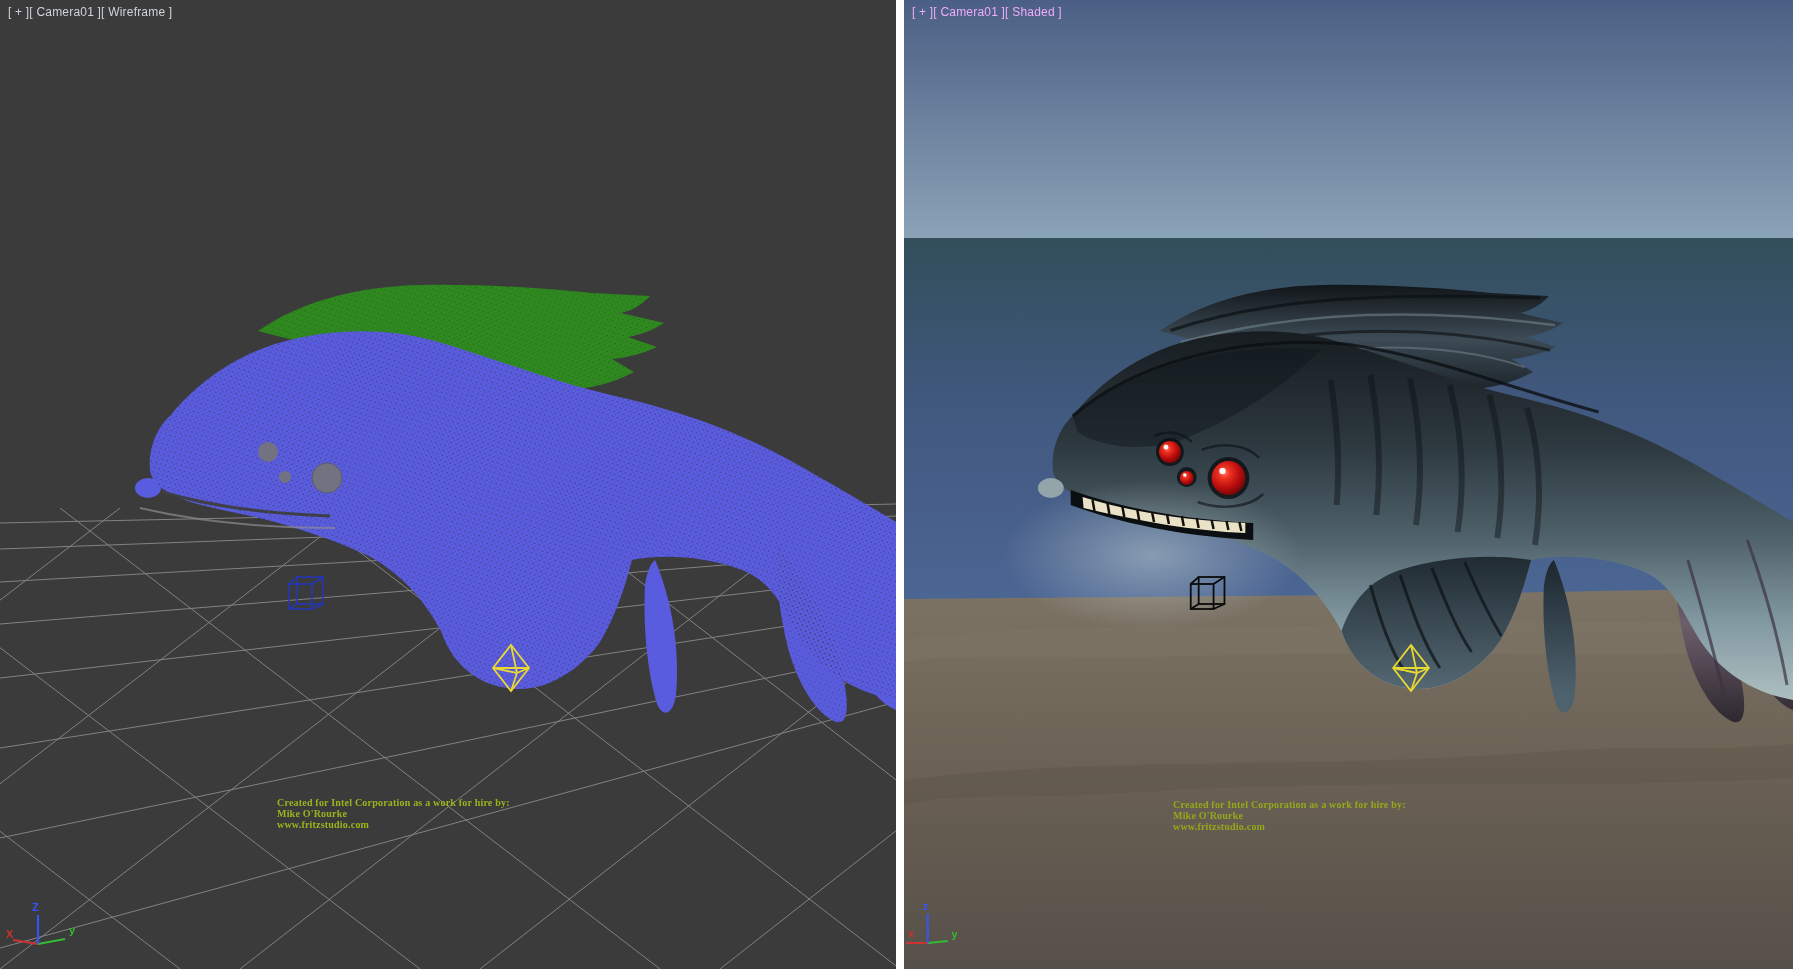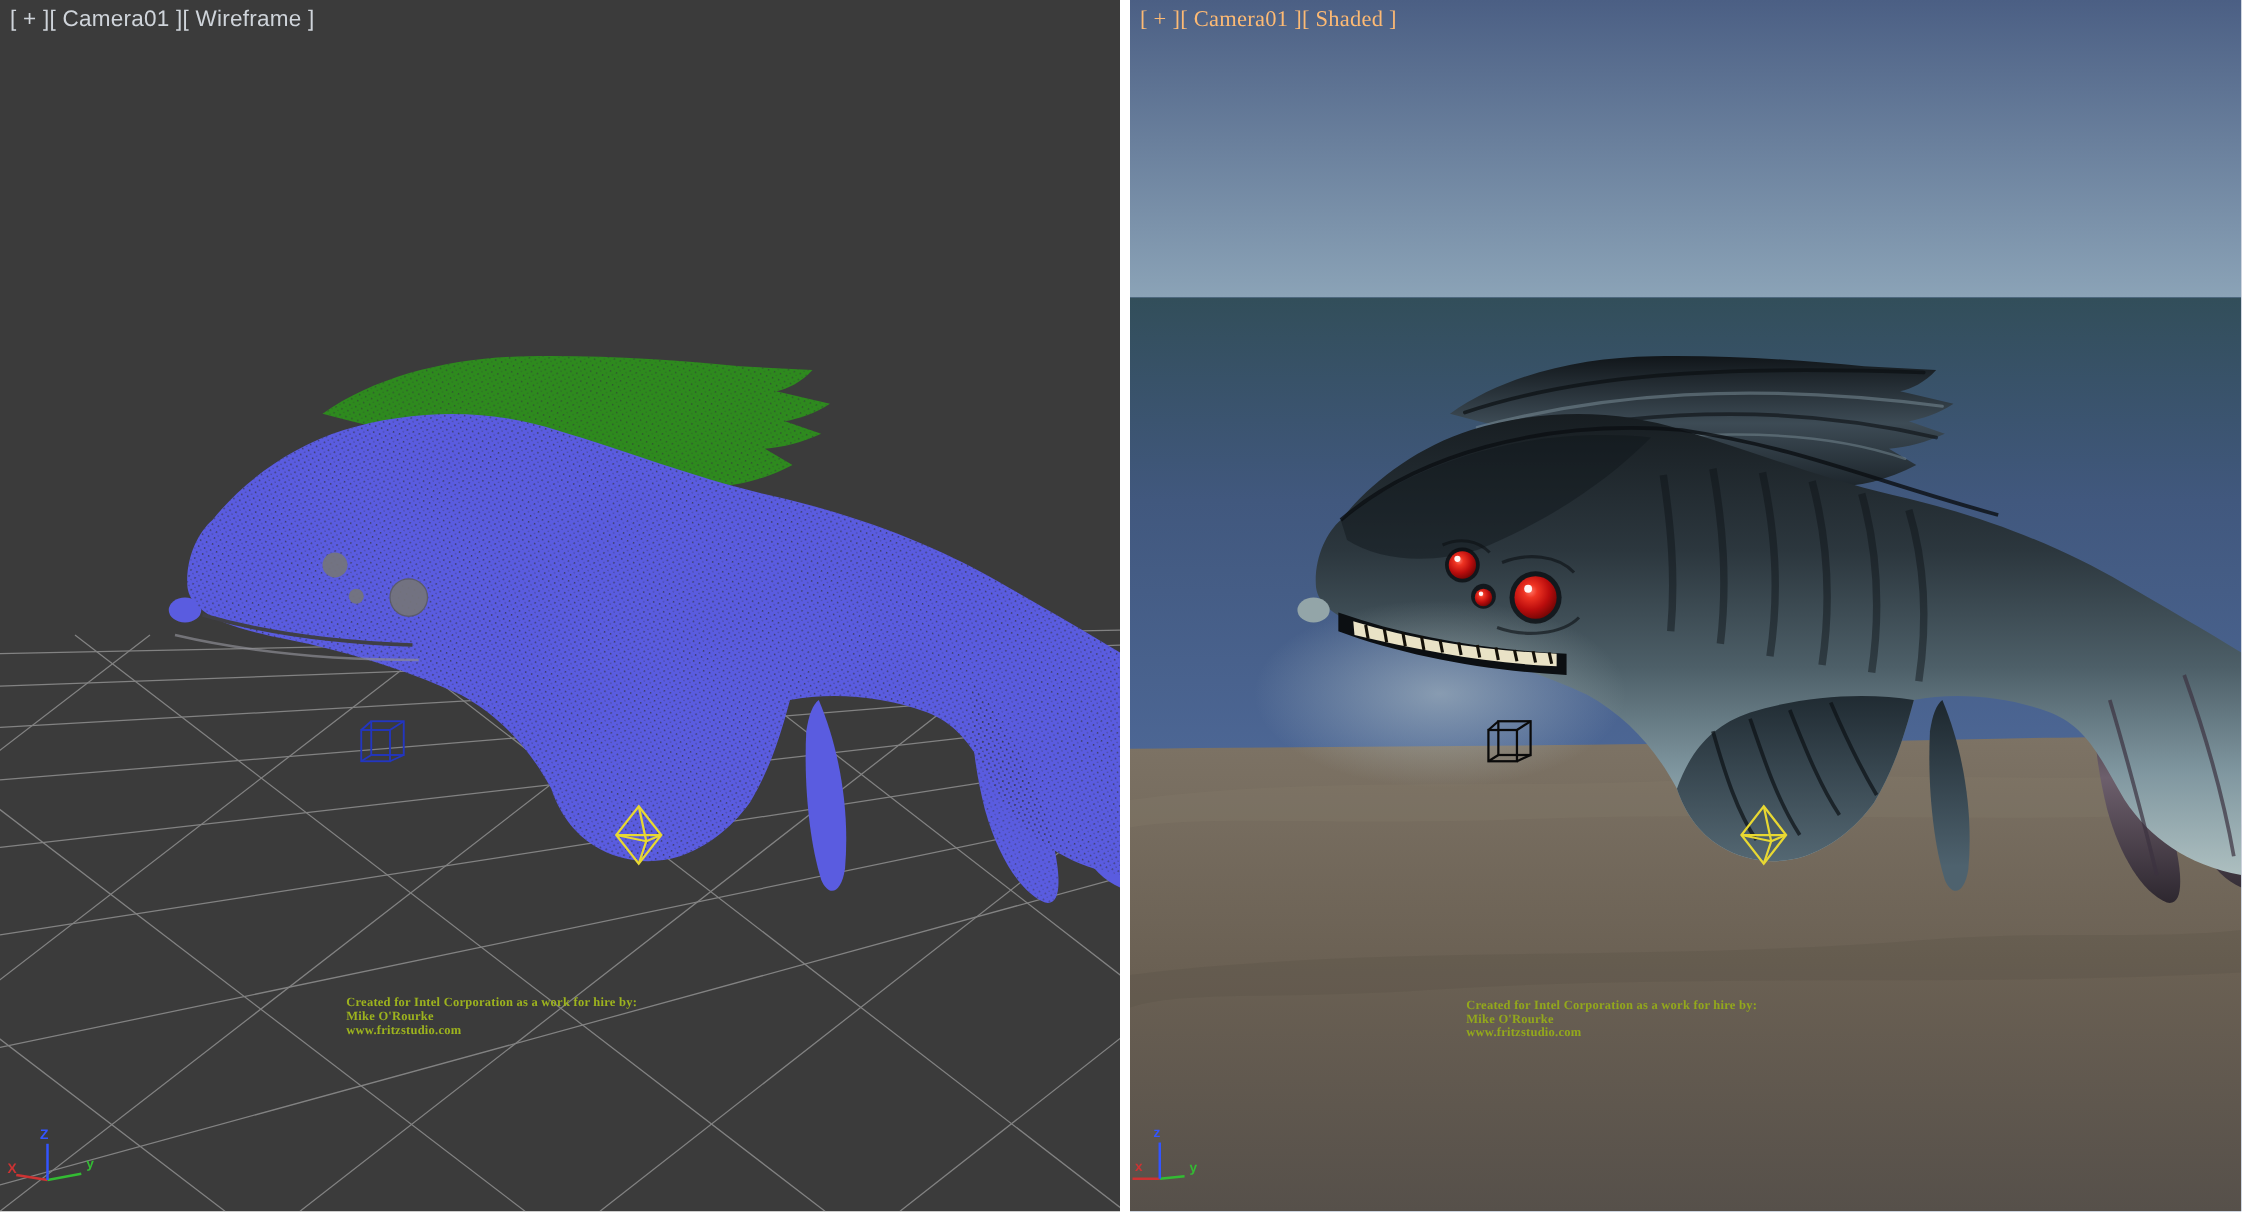--- a/index.html
+++ b/index.html
@@ -2,21 +2,21 @@
 <html><head>
 <meta charset="utf-8">
 <style>
   html,body{margin:0;padding:0;background:#ffffff;}
   body{width:1800px;height:978px;overflow:hidden;font-family:"Liberation Sans",sans-serif;}
   .canvas{position:relative;width:1800px;height:978px;background:#ffffff;}
   .viewport{position:absolute;top:0;height:969px;overflow:hidden;}
   .vp-left{left:0;width:896px;background:#3b3b3b;}
   .vp-right{left:904px;width:889px;background:#46618c;}
   svg.scene{position:absolute;left:0;top:0;display:block;}
-  .vp-label{position:absolute;top:5px;left:8px;font-size:18px;letter-spacing:.2px;
+  .vp-label{position:absolute;top:5px;left:8px;font-size:12px;letter-spacing:.2px;
             color:#cfd4da;white-space:nowrap;user-select:none;z-index:5;}
   .vp-label span{cursor:pointer;}
   .credit{position:absolute;color:#9db31e;font-size:10px;font-weight:bold;line-height:11px;
           letter-spacing:.2px;white-space:nowrap;z-index:4;font-family:Liberation Serif, serif;}
   .credit-left{left:277px;top:797px;}
   .credit-right{left:269px;top:799px;}
 </style>
 </head>
 <body>
 
@@ -262,21 +262,21 @@
       <g>
         <line x1="24" y1="943" x2="2" y2="943" stroke="#cc3333" stroke-width="2"></line>
         <line x1="24" y1="943" x2="44" y2="941" stroke="#33bb33" stroke-width="2"></line>
         <line x1="24" y1="943" x2="24" y2="914" stroke="#3355ff" stroke-width="2"></line>
         <text x="4" y="937" fill="#cc3333" font-size="11" font-weight="bold">x</text>
         <text x="48" y="938" fill="#33bb33" font-size="11" font-weight="bold">y</text>
         <text x="19" y="910" fill="#3355ff" font-size="11" font-weight="bold">z</text>
       </g>
     </svg>
 
-    <div class="vp-label" style="color:#fdba74;font-family:Liberation Serif, serif;">
+    <div class="vp-label" style="color:#f0abfc;">
       <span>[ + ]</span><span>[ Camera01 ]</span><span>[ Shaded ]</span>
     </div>
 
     <div class="credit credit-right" style="color:#93a81c;">
       <div>Created for Intel Corporation as a work for hire by:</div>
       <div>Mike O'Rourke</div>
       <div>www.fritzstudio.com</div>
     </div>
   </div>
 

